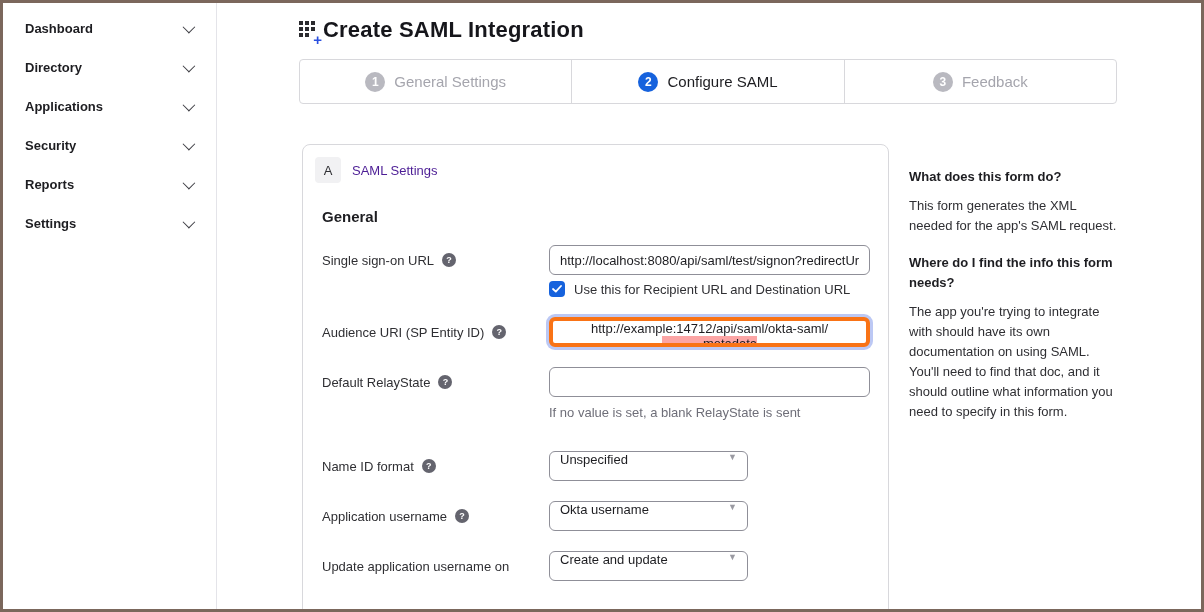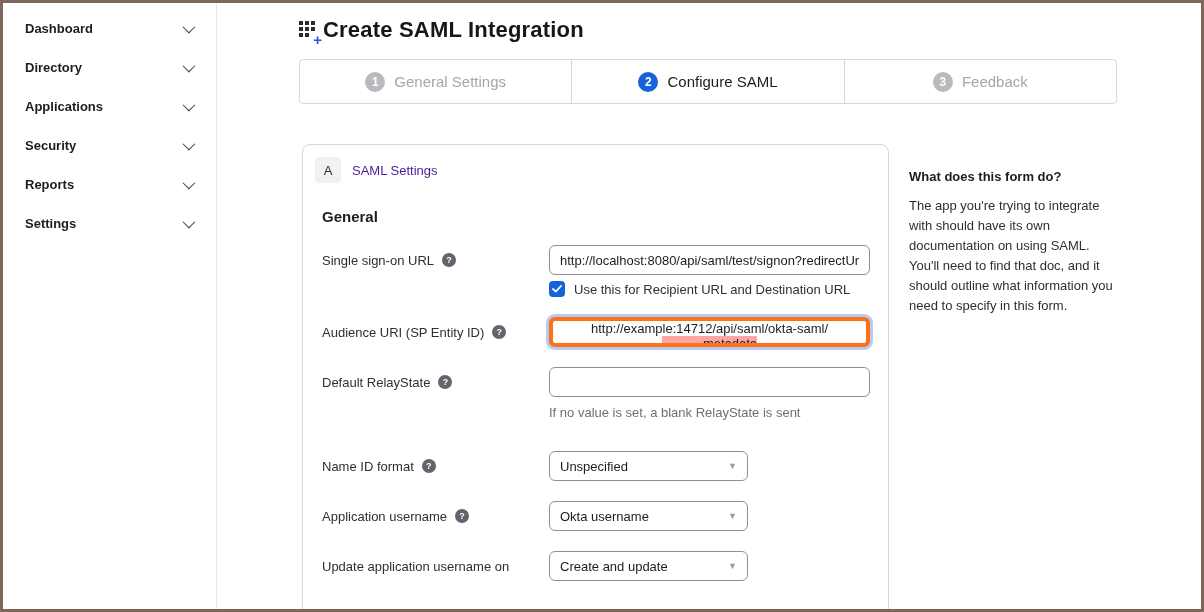--- a/index.html
+++ b/index.html
@@ -146,21 +146,21 @@
   .checkbox-label { font-size:13px; color:#2f2f33; }
 
   .helper-text { font-size:13px; color:#6e6e78; margin-top:8px; }
 
   .select {
     width:199px; height:30px;
     border:1px solid #8f8f98; border-radius:6px;
     background:#fff;
     font-size:13px; color:#1d1d21;
     padding:0 10px;
-    display:flex; align-items:center; justify-content:space-between;
+    display:flex; align-items:flex-start; justify-content:space-between;
     cursor:pointer;
   }
   .select .caret { color:#9a9aa2; font-size:9px; }
 
   
   .help-panel {
     width:212px; flex:0 0 212px;
     margin-left:20px;
     padding-top:23px;
     font-size:13px; line-height:20px; color:#2f2f33;
@@ -322,17 +322,19 @@
               <span class="caret">▼</span>
             </div>
           </div>
         </div>
 
       </div>
     </section>
 
     <aside class="help-panel">
       <div class="help-q">What does this form do?</div>
+      <div class="help-a">This form generates the XML needed for the app's SAML request.</div>
+      <div class="help-q">Where do I find the info this form needs?</div>
       <div class="help-a">The app you're trying to integrate with should have its own documentation on using SAML. You'll need to find that doc, and it should outline what information you need to specify in this form.</div>
     </aside>
 
   </div>
 </main>
 
 </body></html>

